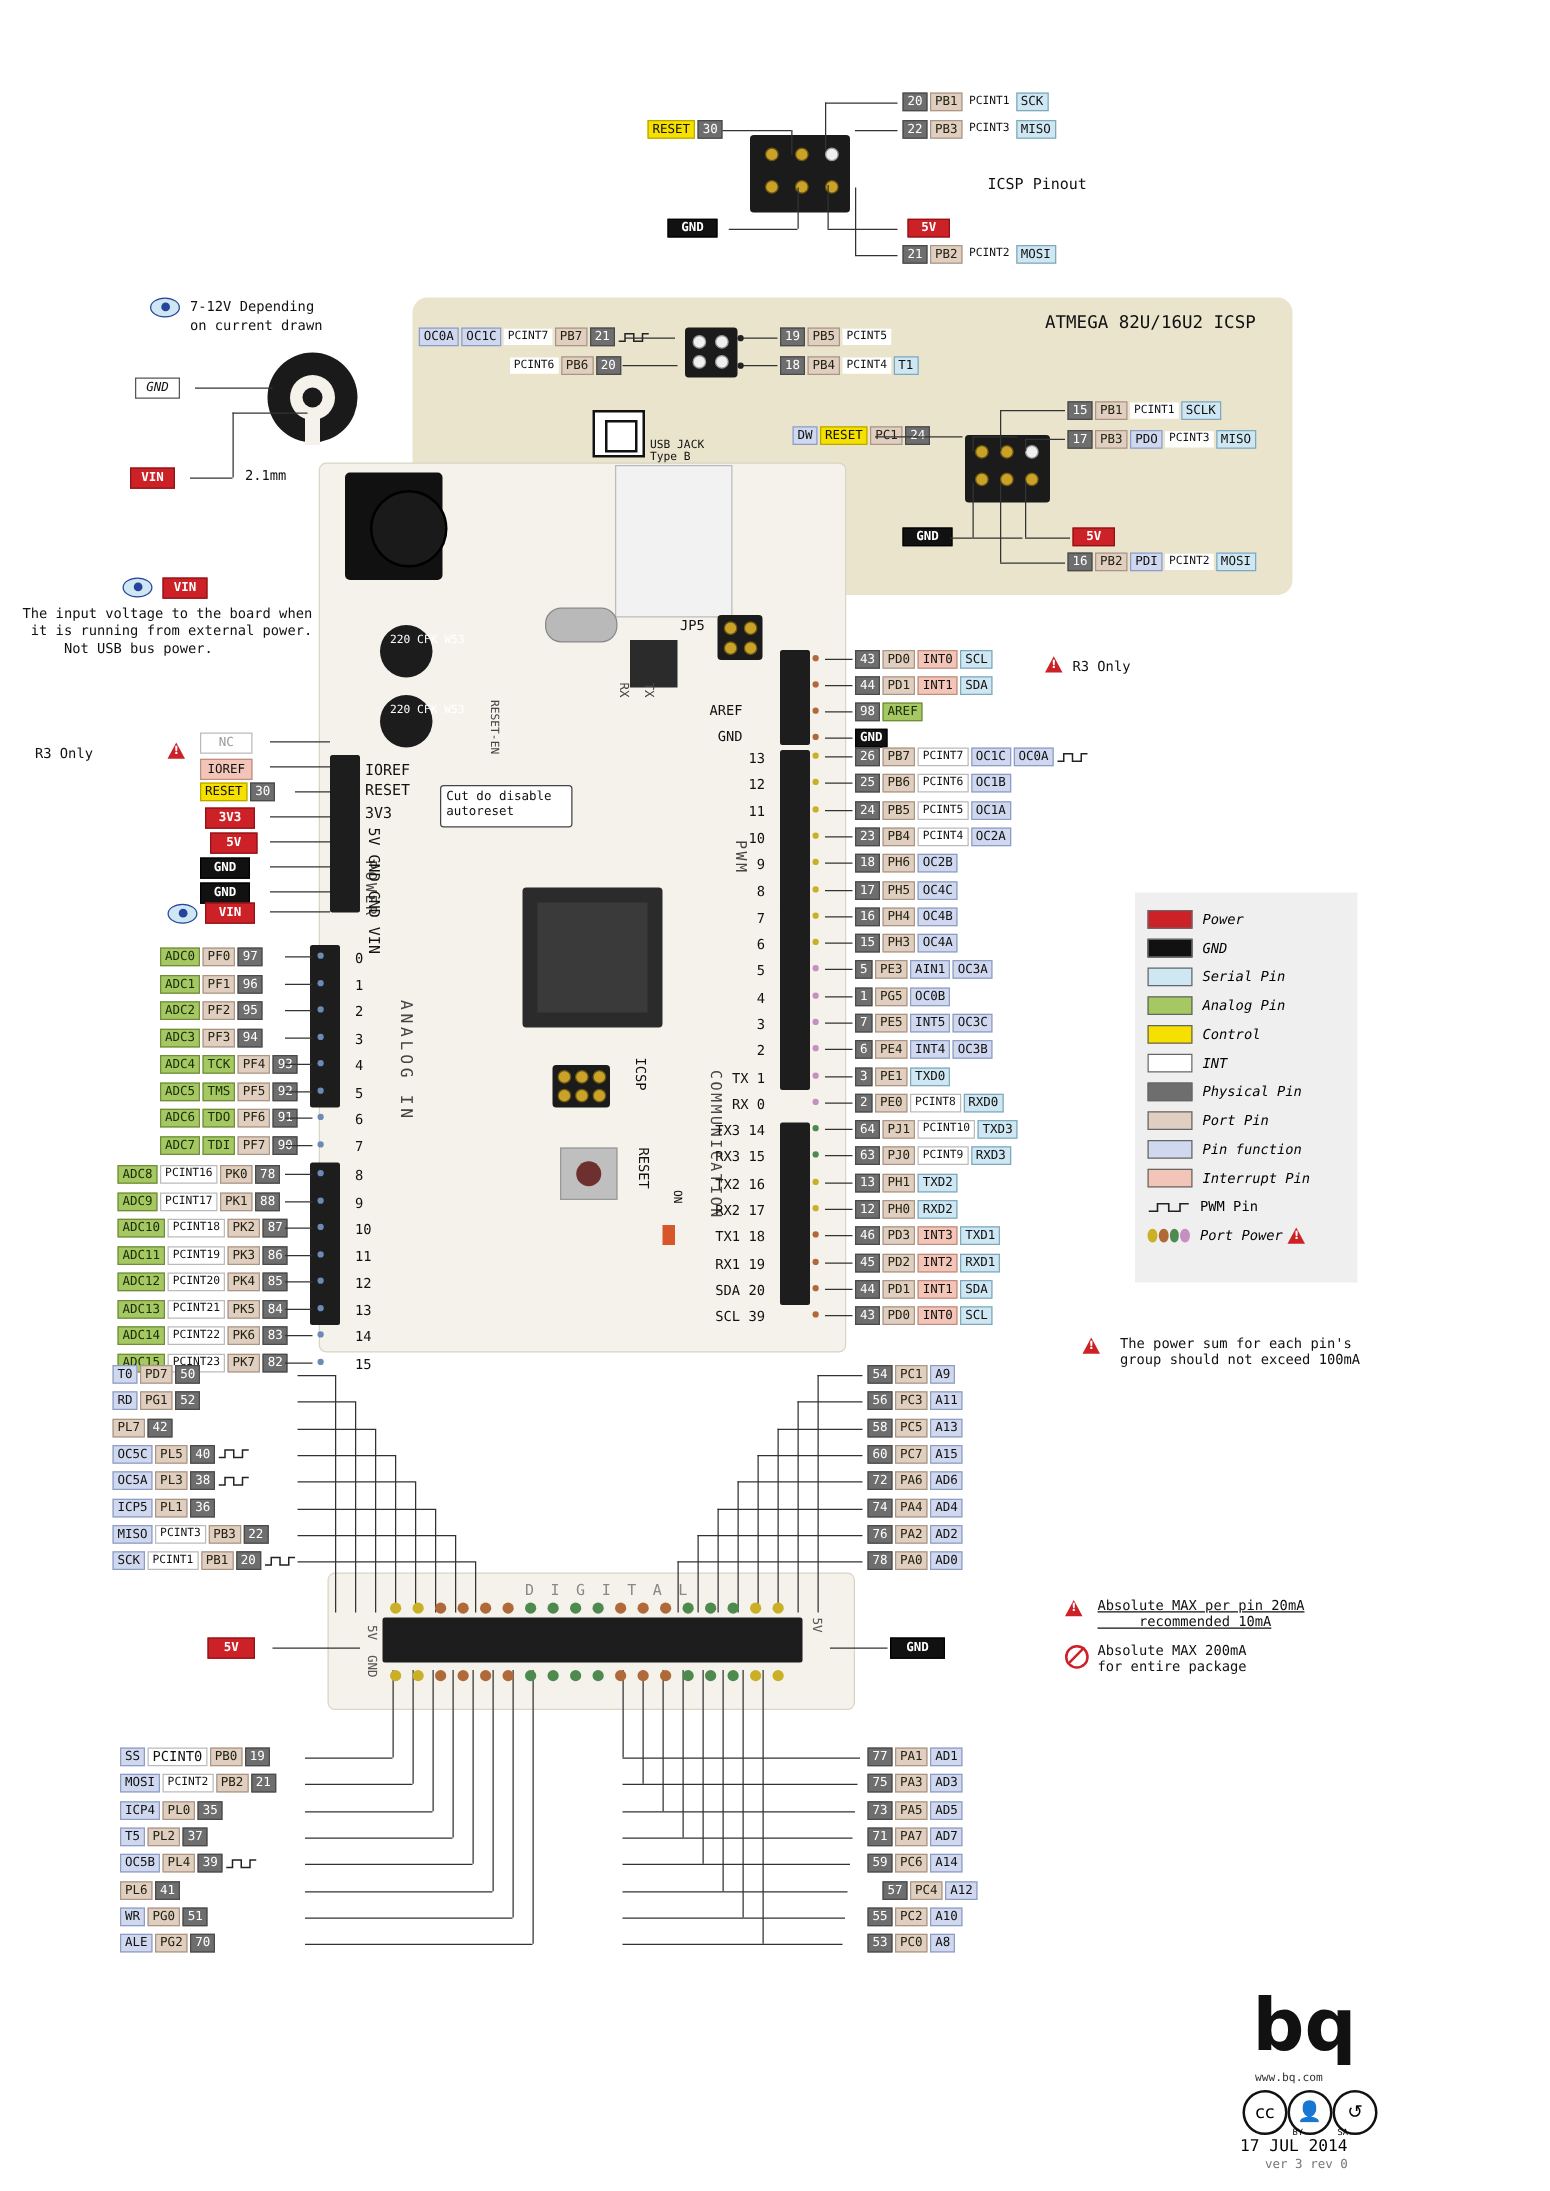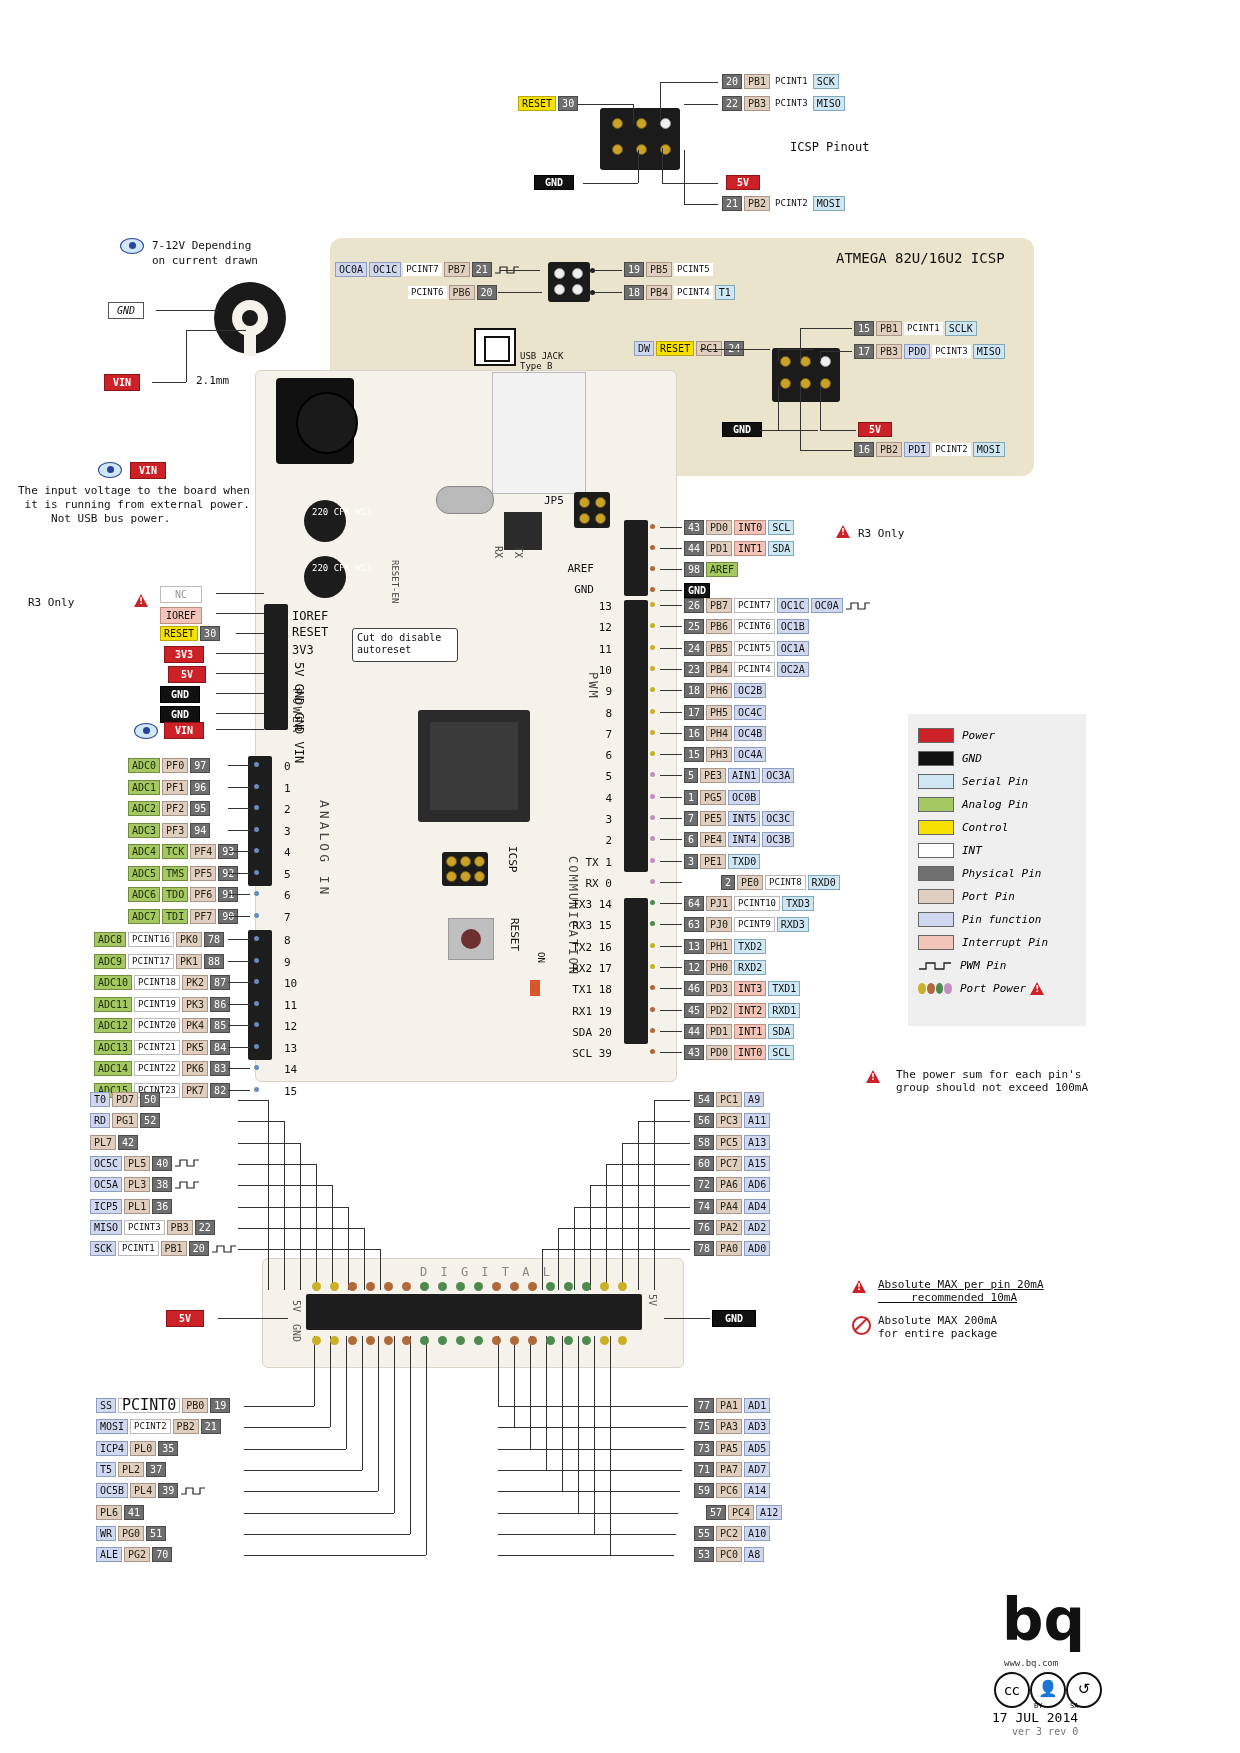--- a/index.html
+++ b/index.html
@@ -366,21 +366,21 @@
     <div class="row abs" style="left:0;top:63.900000000000006px;"><span class="chip c-phys" style="">23</span><span class="chip c-port" style="">PB4</span><span class="chip c-plain" style="font-size:9px;border:1px solid #bbb;">PCINT4</span><span class="chip c-func" style="">OC2A</span></div>
     <div class="row abs" style="left:0;top:85.2px;"><span class="chip c-phys" style="">18</span><span class="chip c-port" style="">PH6</span><span class="chip c-func" style="">OC2B</span></div>
     <div class="row abs" style="left:0;top:106.5px;"><span class="chip c-phys" style="">17</span><span class="chip c-port" style="">PH5</span><span class="chip c-func" style="">OC4C</span></div>
     <div class="row abs" style="left:0;top:127.80000000000001px;"><span class="chip c-phys" style="">16</span><span class="chip c-port" style="">PH4</span><span class="chip c-func" style="">OC4B</span></div>
     <div class="row abs" style="left:0;top:149.1px;"><span class="chip c-phys" style="">15</span><span class="chip c-port" style="">PH3</span><span class="chip c-func" style="">OC4A</span></div>
     <div class="row abs" style="left:0;top:170.4px;"><span class="chip c-phys" style="">5</span><span class="chip c-port" style="">PE3</span><span class="chip c-func" style="">AIN1</span><span class="chip c-func" style="">OC3A</span></div>
     <div class="row abs" style="left:0;top:191.70000000000002px;"><span class="chip c-phys" style="">1</span><span class="chip c-port" style="">PG5</span><span class="chip c-func" style="">OC0B</span></div>
     <div class="row abs" style="left:0;top:213px;"><span class="chip c-phys" style="">7</span><span class="chip c-port" style="">PE5</span><span class="chip c-func" style="">INT5</span><span class="chip c-func" style="">OC3C</span></div>
     <div class="row abs" style="left:0;top:234.3px;"><span class="chip c-phys" style="">6</span><span class="chip c-port" style="">PE4</span><span class="chip c-func" style="">INT4</span><span class="chip c-func" style="">OC3B</span></div>
     <div class="row abs" style="left:0;top:255.60000000000002px;"><span class="chip c-phys" style="">3</span><span class="chip c-port" style="">PE1</span><span class="chip c-serial" style="">TXD0</span></div>
-    <div class="row abs" style="left:0;top:276.90000000000003px;margin-left:37px;"><span class="chip c-phys" style="">2</span><span class="chip c-port" style="">PE0</span><span class="chip c-plain" style="font-size:9px;border:1px solid #bbb;">PCINT8</span><span class="chip c-serial" style="">RXD0</span></div>
+    <div class="row abs" style="left:0;top:276.90000000000003px;"><span class="chip c-phys" style="">2</span><span class="chip c-port" style="">PE0</span><span class="chip c-plain" style="font-size:9px;border:1px solid #bbb;">PCINT8</span><span class="chip c-serial" style="">RXD0</span></div>
   </div>
 <div class="abs" id="right-comm-list" style="left: 684px; top: 896px;">
     <div class="row abs" style="left:0;top:0px;"><span class="chip c-phys" style="">64</span><span class="chip c-port" style="">PJ1</span><span class="chip c-plain" style="font-size:9px;border:1px solid #bbb;">PCINT10</span><span class="chip c-serial" style="">TXD3</span></div>
     <div class="row abs" style="left:0;top:21.3px;"><span class="chip c-phys" style="">63</span><span class="chip c-port" style="">PJ0</span><span class="chip c-plain" style="font-size:9px;border:1px solid #bbb;">PCINT9</span><span class="chip c-serial" style="">RXD3</span></div>
     <div class="row abs" style="left:0;top:42.6px;"><span class="chip c-phys" style="">13</span><span class="chip c-port" style="">PH1</span><span class="chip c-serial" style="">TXD2</span></div>
     <div class="row abs" style="left:0;top:63.900000000000006px;"><span class="chip c-phys" style="">12</span><span class="chip c-port" style="">PH0</span><span class="chip c-serial" style="">RXD2</span></div>
     <div class="row abs" style="left:0;top:85.2px;"><span class="chip c-phys" style="">46</span><span class="chip c-port" style="">PD3</span><span class="chip c-intr" style="">INT3</span><span class="chip c-serial" style="">TXD1</span></div>
     <div class="row abs" style="left:0;top:106.5px;"><span class="chip c-phys" style="">45</span><span class="chip c-port" style="">PD2</span><span class="chip c-intr" style="">INT2</span><span class="chip c-serial" style="">RXD1</span></div>
     <div class="row abs" style="left:0;top:127.80000000000001px;"><span class="chip c-phys" style="">44</span><span class="chip c-port" style="">PD1</span><span class="chip c-intr" style="">INT1</span><span class="chip c-serial" style="">SDA</span></div>
     <div class="row abs" style="left:0;top:149.1px;"><span class="chip c-phys" style="">43</span><span class="chip c-port" style="">PD0</span><span class="chip c-intr" style="">INT0</span><span class="chip c-serial" style="">SCL</span></div>
@@ -430,21 +430,21 @@
     <div class="lg-row">
       <span class="lg-sw" style="background:#f3c5b8"></span>
       <span style="font-style:italic">Interrupt Pin</span>
     </div>
     <div class="lg-row">
       <span class="lg-sw" style="border:none;display:inline-flex;align-items:center;">
         <svg width="34" height="12">
           <path d="M1 9 L8 9 L8 3 L17 3 L17 9 L26 9 L26 3 L33 3" stroke="#222" fill="none" stroke-width="1.3"></path>
         </svg>
       </span>
-      <span style="font-style:italic">PWM Pin</span>
+      <span style="">PWM Pin</span>
     </div>
     <div class="lg-row">
       <span class="lg-sw" style="border:none;display:inline-flex;align-items:center;gap:1px;">
         <span style="width:9px;height:11px;border-radius:50%;background:#c9b027;display:inline-block"></span>
         <span style="width:9px;height:11px;border-radius:50%;background:#b06a3a;display:inline-block"></span>
         <span style="width:9px;height:11px;border-radius:50%;background:#4e8a4e;display:inline-block"></span>
         <span style="width:9px;height:11px;border-radius:50%;background:#c58fc2;display:inline-block"></span>
       </span>
       <span style="font-style:italic">Port Power</span> 
       <span class="warn" style="margin-left:4px"></span>
@@ -487,21 +487,21 @@
     <div class="row abs" style="left:0;top:85.2px;"><span class="chip c-func" style="">OC5A</span><span class="chip c-port" style="">PL3</span><span class="chip c-phys" style="">38</span><svg width="26" height="12" style="vertical-align:middle">
         <path d="M1 9 L6 9 L6 3 L13 3 L13 9 L20 9 L20 3 L25 3" stroke="#222" fill="none" stroke-width="1.2"></path>
       </svg></div>
     <div class="row abs" style="left:0;top:106.5px;"><span class="chip c-func" style="">ICP5</span><span class="chip c-port" style="">PL1</span><span class="chip c-phys" style="">36</span></div>
     <div class="row abs" style="left:0;top:127.80000000000001px;"><span class="chip c-func" style="">MISO</span><span class="chip c-plain" style="font-size:9px;border:1px solid #bbb;">PCINT3</span><span class="chip c-port" style="">PB3</span><span class="chip c-phys" style="">22</span></div>
     <div class="row abs" style="left:0;top:149.1px;"><span class="chip c-func" style="">SCK</span><span class="chip c-plain" style="font-size:9px;border:1px solid #bbb;">PCINT1</span><span class="chip c-port" style="">PB1</span><span class="chip c-phys" style="">20</span><svg width="26" height="12" style="vertical-align:middle">
         <path d="M1 9 L6 9 L6 3 L13 3 L13 9 L20 9 L20 3 L25 3" stroke="#222" fill="none" stroke-width="1.2"></path>
       </svg></div>
   </div>
 <div class="abs" id="bl-lower" style="left: 96px; top: 1398px;">
-    <div class="row abs" style="left:0;top:0px;"><span class="chip c-func" style="">SS</span><span class="chip c-plain" style="font-size:15px;border:1px solid #bbb;">PCINT0</span><span class="chip c-port" style="">PB0</span><span class="chip c-phys" style="">19</span></div>
+    <div class="row abs" style="left:0;top:0px;"><span class="chip c-func" style="">SS</span><span class="chip c-plain" style="font-size:11px;border:1px solid #bbb;">PCINT0</span><span class="chip c-port" style="">PB0</span><span class="chip c-phys" style="">19</span></div>
     <div class="row abs" style="left:0;top:21.3px;"><span class="chip c-func" style="">MOSI</span><span class="chip c-plain" style="font-size:9px;border:1px solid #bbb;">PCINT2</span><span class="chip c-port" style="">PB2</span><span class="chip c-phys" style="">21</span></div>
     <div class="row abs" style="left:0;top:42.6px;"><span class="chip c-func" style="">ICP4</span><span class="chip c-port" style="">PL0</span><span class="chip c-phys" style="">35</span></div>
     <div class="row abs" style="left:0;top:63.900000000000006px;"><span class="chip c-func" style="">T5</span><span class="chip c-port" style="">PL2</span><span class="chip c-phys" style="">37</span></div>
     <div class="row abs" style="left:0;top:85.2px;"><span class="chip c-func" style="">OC5B</span><span class="chip c-port" style="">PL4</span><span class="chip c-phys" style="">39</span><svg width="26" height="12" style="vertical-align:middle">
         <path d="M1 9 L6 9 L6 3 L13 3 L13 9 L20 9 L20 3 L25 3" stroke="#222" fill="none" stroke-width="1.2"></path>
       </svg></div>
     <div class="row abs" style="left:0;top:106.5px;"><span class="chip c-port" style="">PL6</span><span class="chip c-phys" style="">41</span></div>
     <div class="row abs" style="left:0;top:127.80000000000001px;"><span class="chip c-func" style="">WR</span><span class="chip c-port" style="">PG0</span><span class="chip c-phys" style="">51</span></div>
     <div class="row abs" style="left:0;top:149.1px;"><span class="chip c-func" style="">ALE</span><span class="chip c-port" style="">PG2</span><span class="chip c-phys" style="">70</span></div>
   </div>

